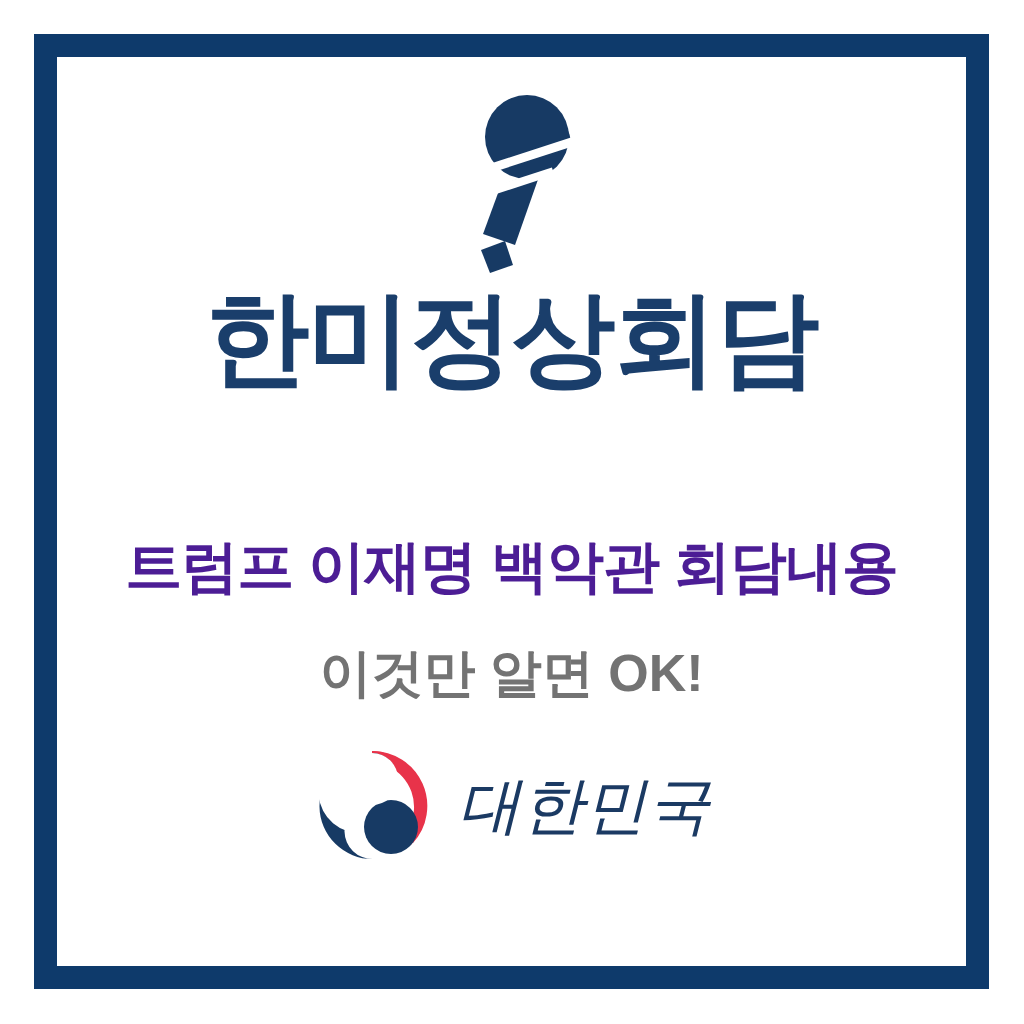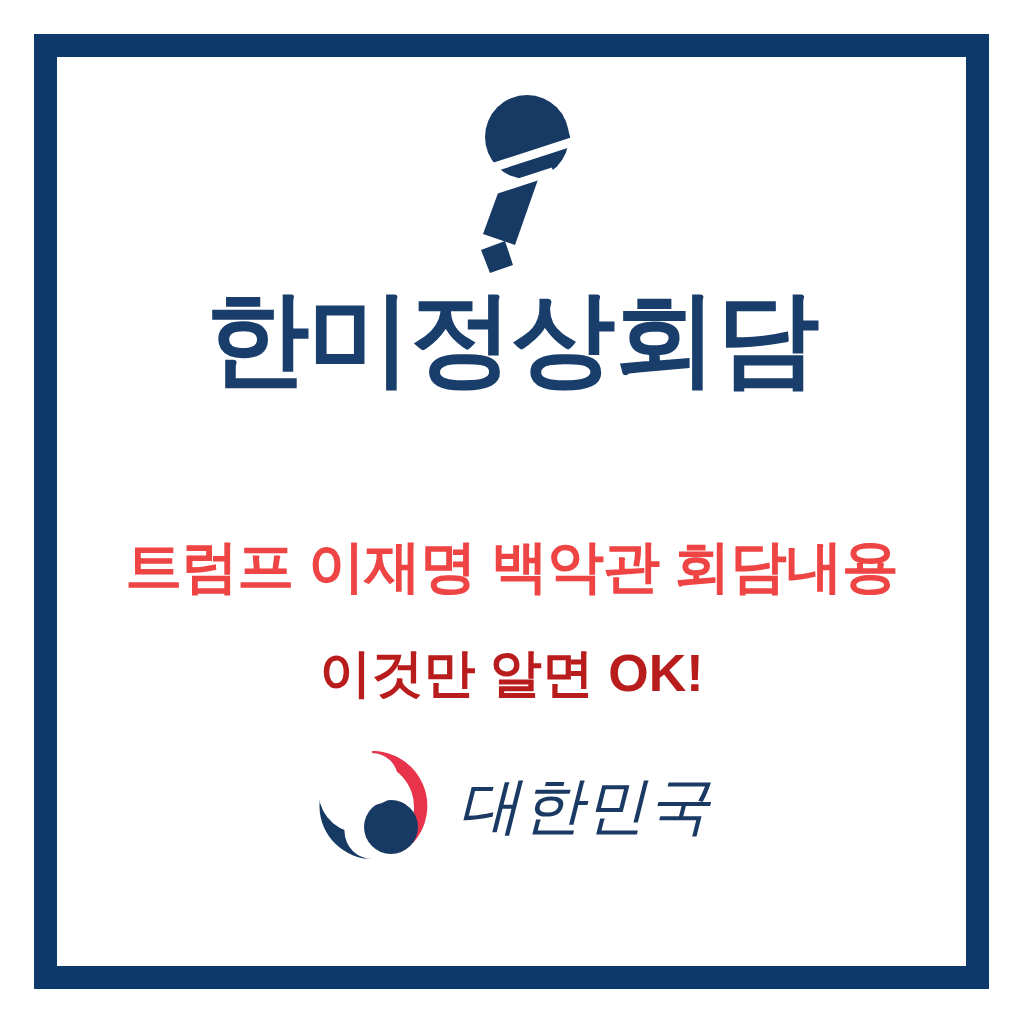--- a/index.html
+++ b/index.html
@@ -79,36 +79,36 @@
   #subhead {
     position: absolute;
     left: 0;
     right: 0;
     top: 478px;
     text-align: center;
     font-weight: 700;
     font-size: 57px;
     line-height: 1.1;
     letter-spacing: -1px;
-    color: #ef4444;
+    color: #4c1d95;
     white-space: nowrap;
   }
 
   
   #highlight {
     position: absolute;
     left: 0;
     right: 0;
     top: 588px;
     text-align: center;
     font-weight: 700;
     font-size: 52px;
     line-height: 1.1;
     letter-spacing: 0px;
-    color: #b91c1c;
+    color: #737373;
     white-space: nowrap;
   }
 
   
   #logo-row {
     position: absolute;
     left: 0;
     right: 0;
     top: 690px;
     display: flex;

